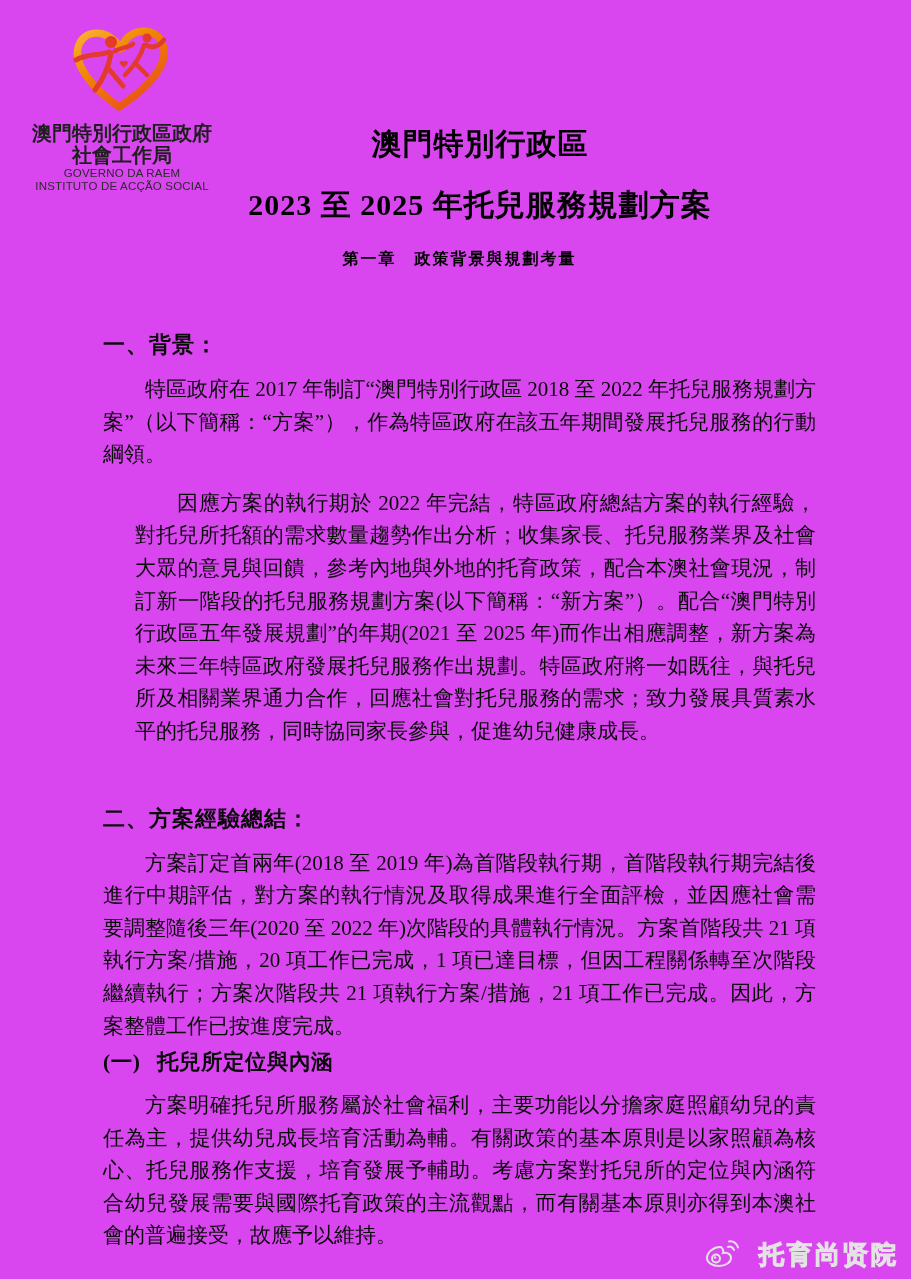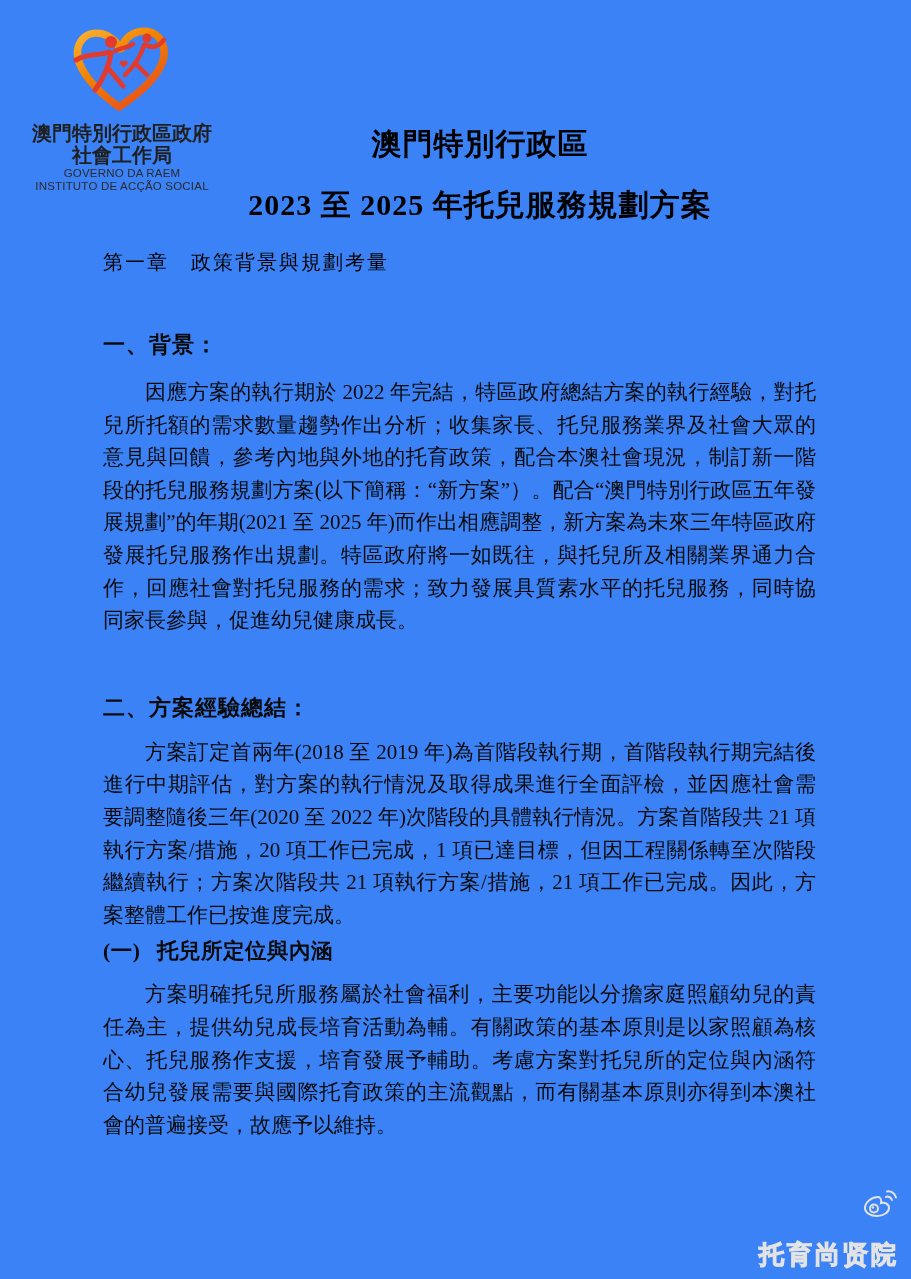--- a/index.html
+++ b/index.html
@@ -1,21 +1,21 @@
 <!DOCTYPE html>
 <html lang="zh-Hant"><head>
 <meta charset="utf-8">
 <style>
   * { margin: 0; padding: 0; box-sizing: border-box; }
   html, body { background: #ffffff; }
   .page {
     position: relative;
     width: 911px;
     height: 1279px;
-    background: #3b82f6;
+    background: #d946ef;
     overflow: hidden;
     font-family: "Liberation Serif", "DejaVu Serif", serif;
     color: #000000;
   }
 
   
   .logo-block {
     position: absolute;
     left: 26px;
     top: 18px;
@@ -51,23 +51,23 @@
     font-weight: 700;
   }
   .doc-title { font-size: 30px; line-height: 1.2; letter-spacing: 1px; }
   .doc-title.second { margin-top: 25px; }
 
   .chapter-heading {
     position: absolute;
     left: 103px;
     top: 249px;
     width: 713px;
-    text-align: left;
-    font-size: 20px;
-    font-weight: 400;
+    text-align: center;
+    font-size: 16px;
+    font-weight: 700;
     letter-spacing: 2px;
   }
 
   
   .content {
     position: absolute;
     left: 103px;
     top: 330px;
     width: 713px;
     color: #0a0a0a;
@@ -78,38 +78,37 @@
     letter-spacing: 1px;
   }
   .sec-heading.gap-large { margin-top: 56px; }
   p.body {
     font-size: 21px;
     line-height: 32.6px;
     text-align: justify;
     text-indent: 2em;
     margin-top: 13px;
   }
-  p.body.after-para { margin-top: 16px; }
+  p.body.after-para { margin-top: 16px; margin-left: 32px; }
   .sub-heading {
     font-size: 21.5px;
     font-weight: 700;
     margin-top: 5px;
     letter-spacing: 0.5px;
   }
   .sub-heading .num { display: inline-block; min-width: 54px; }
 
   
   .watermark {
     position: absolute;
     right: 12px;
     bottom: 8px;
     display: flex;
-    align-items: flex-end;
+    align-items: flex-start;
     gap: 18px;
-    flex-direction: column;
   }
   .watermark-text {
     font-family: "Liberation Sans", "DejaVu Sans", sans-serif;
     font-weight: 700;
     font-size: 25px;
     letter-spacing: 3px;
     color: #f8f8f8;
     -webkit-text-stroke: 1px #e3e3e3;
   }
 </style>
@@ -152,20 +151,21 @@
   <div class="title-block">
     <div class="doc-title">澳門特別行政區</div>
     <div class="doc-title second">2023 至 2025 年托兒服務規劃方案</div>
   </div>
 
   <div class="chapter-heading">第一章　政策背景與規劃考量</div>
 
   <div class="content">
     <div class="sec-heading">一、背景：</div>
 
+    <p class="body">特區政府在 2017 年制訂“澳門特別行政區 2018 至 2022 年托兒服務規劃方案”（以下簡稱：“方案”），作為特區政府在該五年期間發展托兒服務的行動綱領。</p>
 
     <p class="body after-para">因應方案的執行期於 2022 年完結，特區政府總結方案的執行經驗，對托兒所托額的需求數量趨勢作出分析；收集家長、托兒服務業界及社會大眾的意見與回饋，參考內地與外地的托育政策，配合本澳社會現況，制訂新一階段的托兒服務規劃方案(以下簡稱：“新方案”）。配合“澳門特別行政區五年發展規劃”的年期(2021 至 2025 年)而作出相應調整，新方案為未來三年特區政府發展托兒服務作出規劃。特區政府將一如既往，與托兒所及相關業界通力合作，回應社會對托兒服務的需求；致力發展具質素水平的托兒服務，同時協同家長參與，促進幼兒健康成長。</p>
 
     <div class="sec-heading gap-large">二、方案經驗總結：</div>
 
     <p class="body">方案訂定首兩年(2018 至 2019 年)為首階段執行期，首階段執行期完結後進行中期評估，對方案的執行情況及取得成果進行全面評檢，並因應社會需要調整隨後三年(2020 至 2022 年)次階段的具體執行情況。方案首階段共 21 項執行方案/措施，20 項工作已完成，1 項已達目標，但因工程關係轉至次階段繼續執行；方案次階段共 21 項執行方案/措施，21 項工作已完成。因此，方案整體工作已按進度完成。</p>
 
     <div class="sub-heading">
       <span class="num">(一)</span><span>托兒所定位與內涵</span>
     </div>

